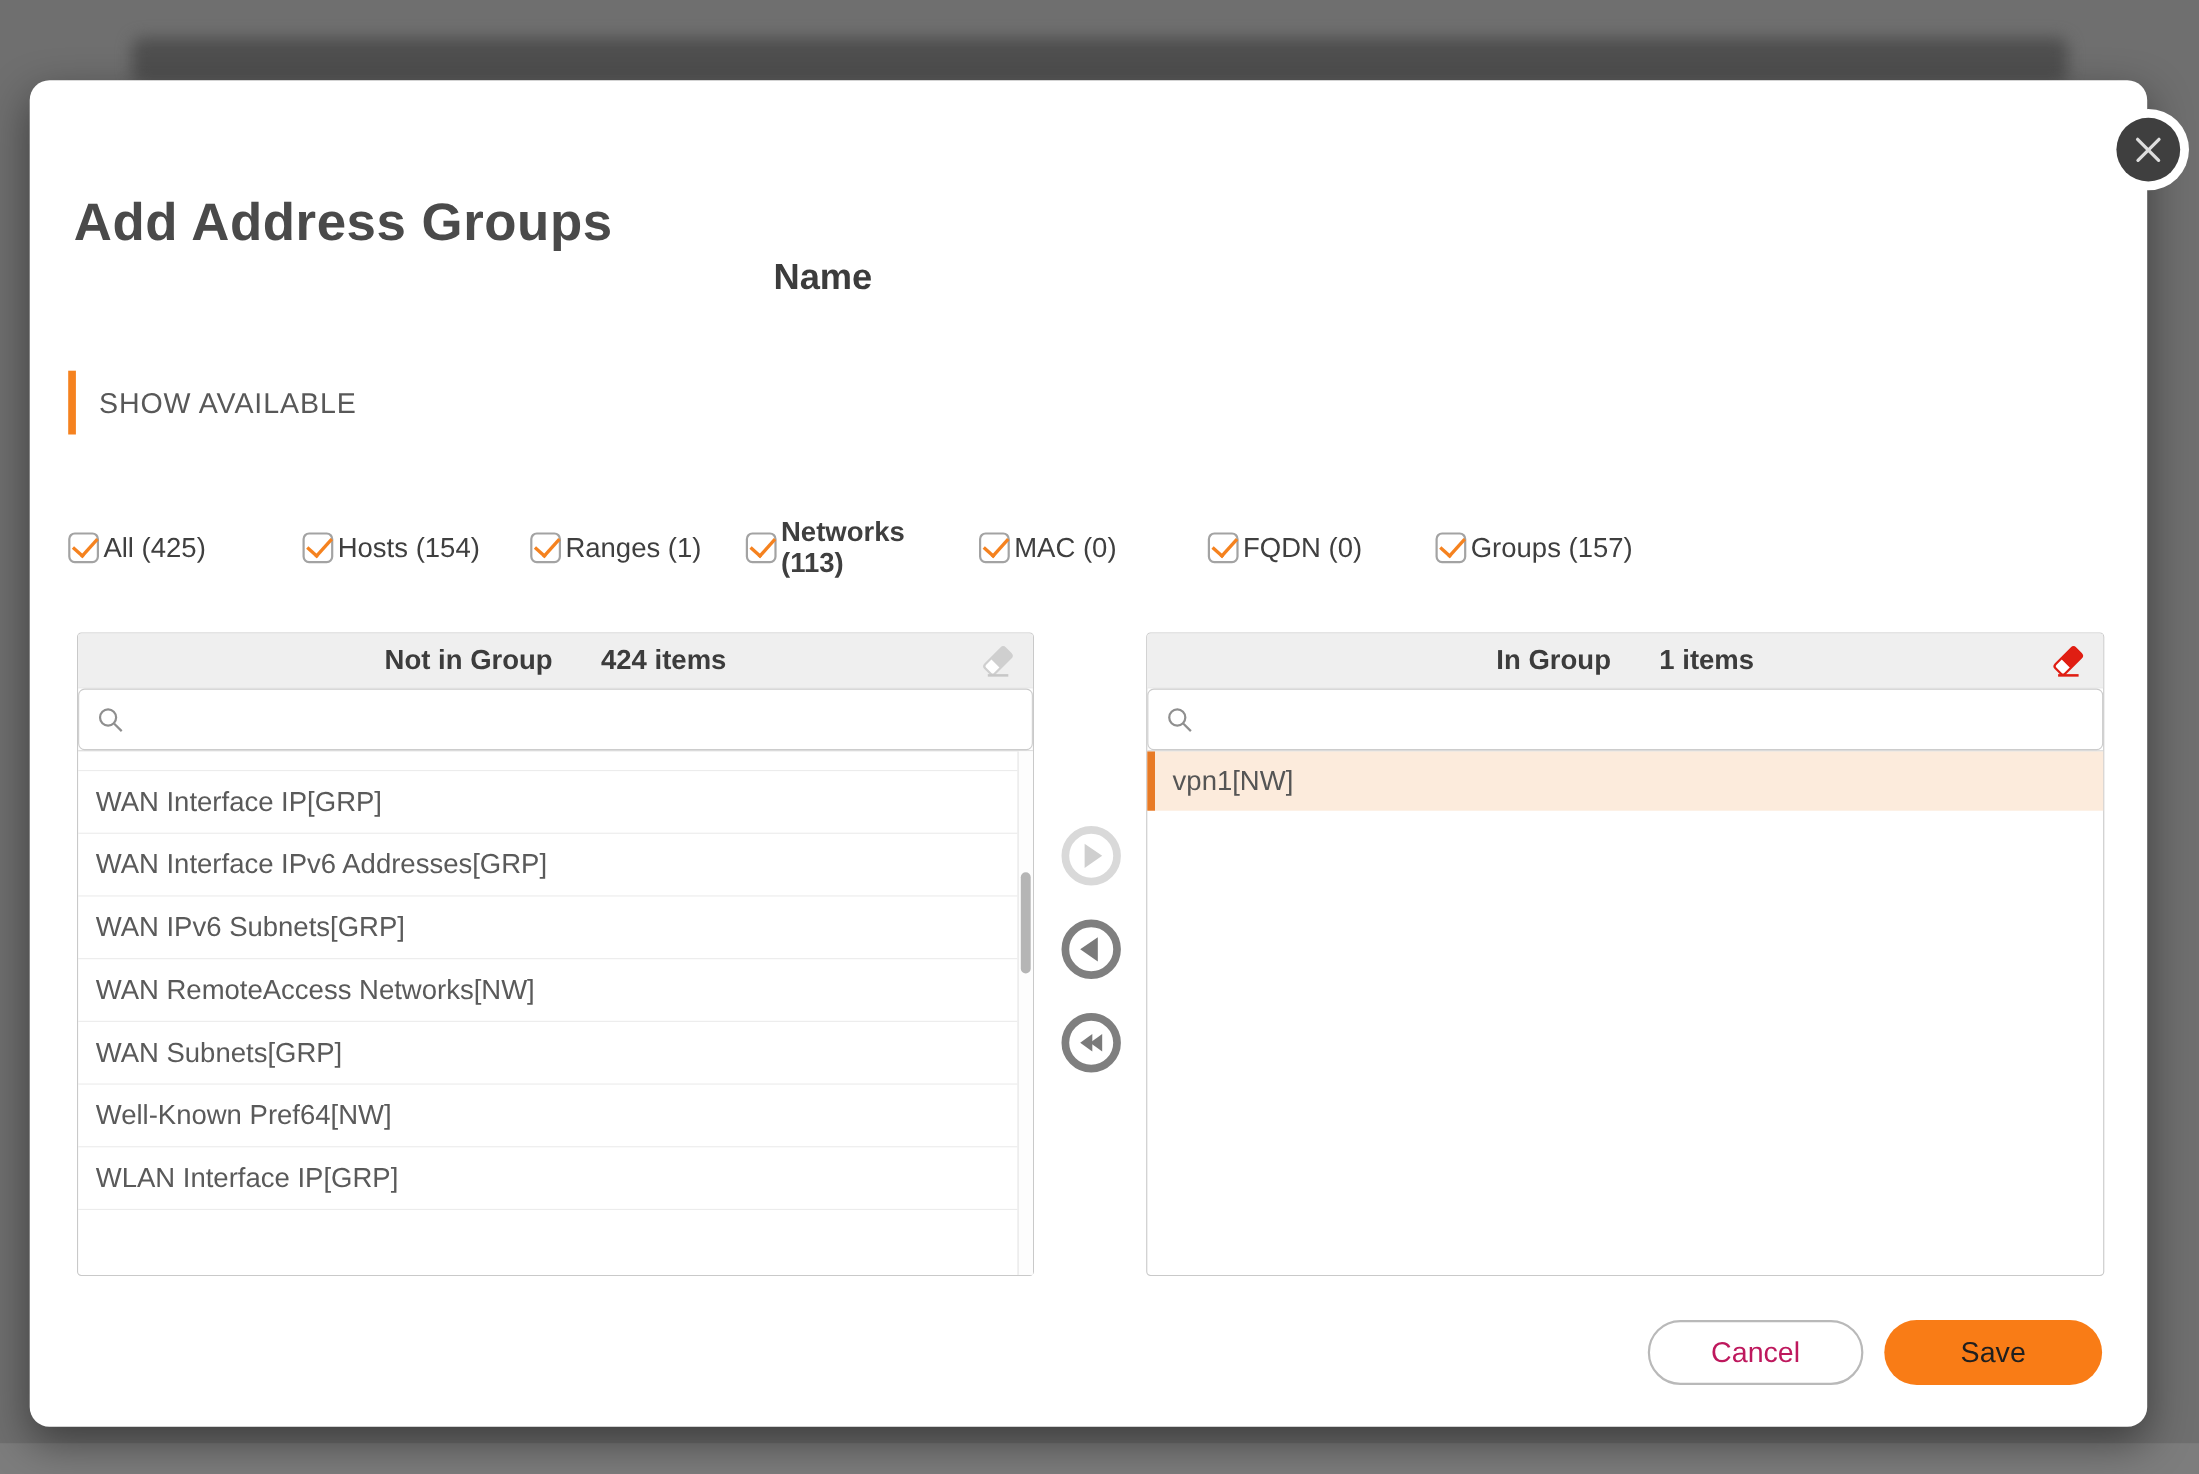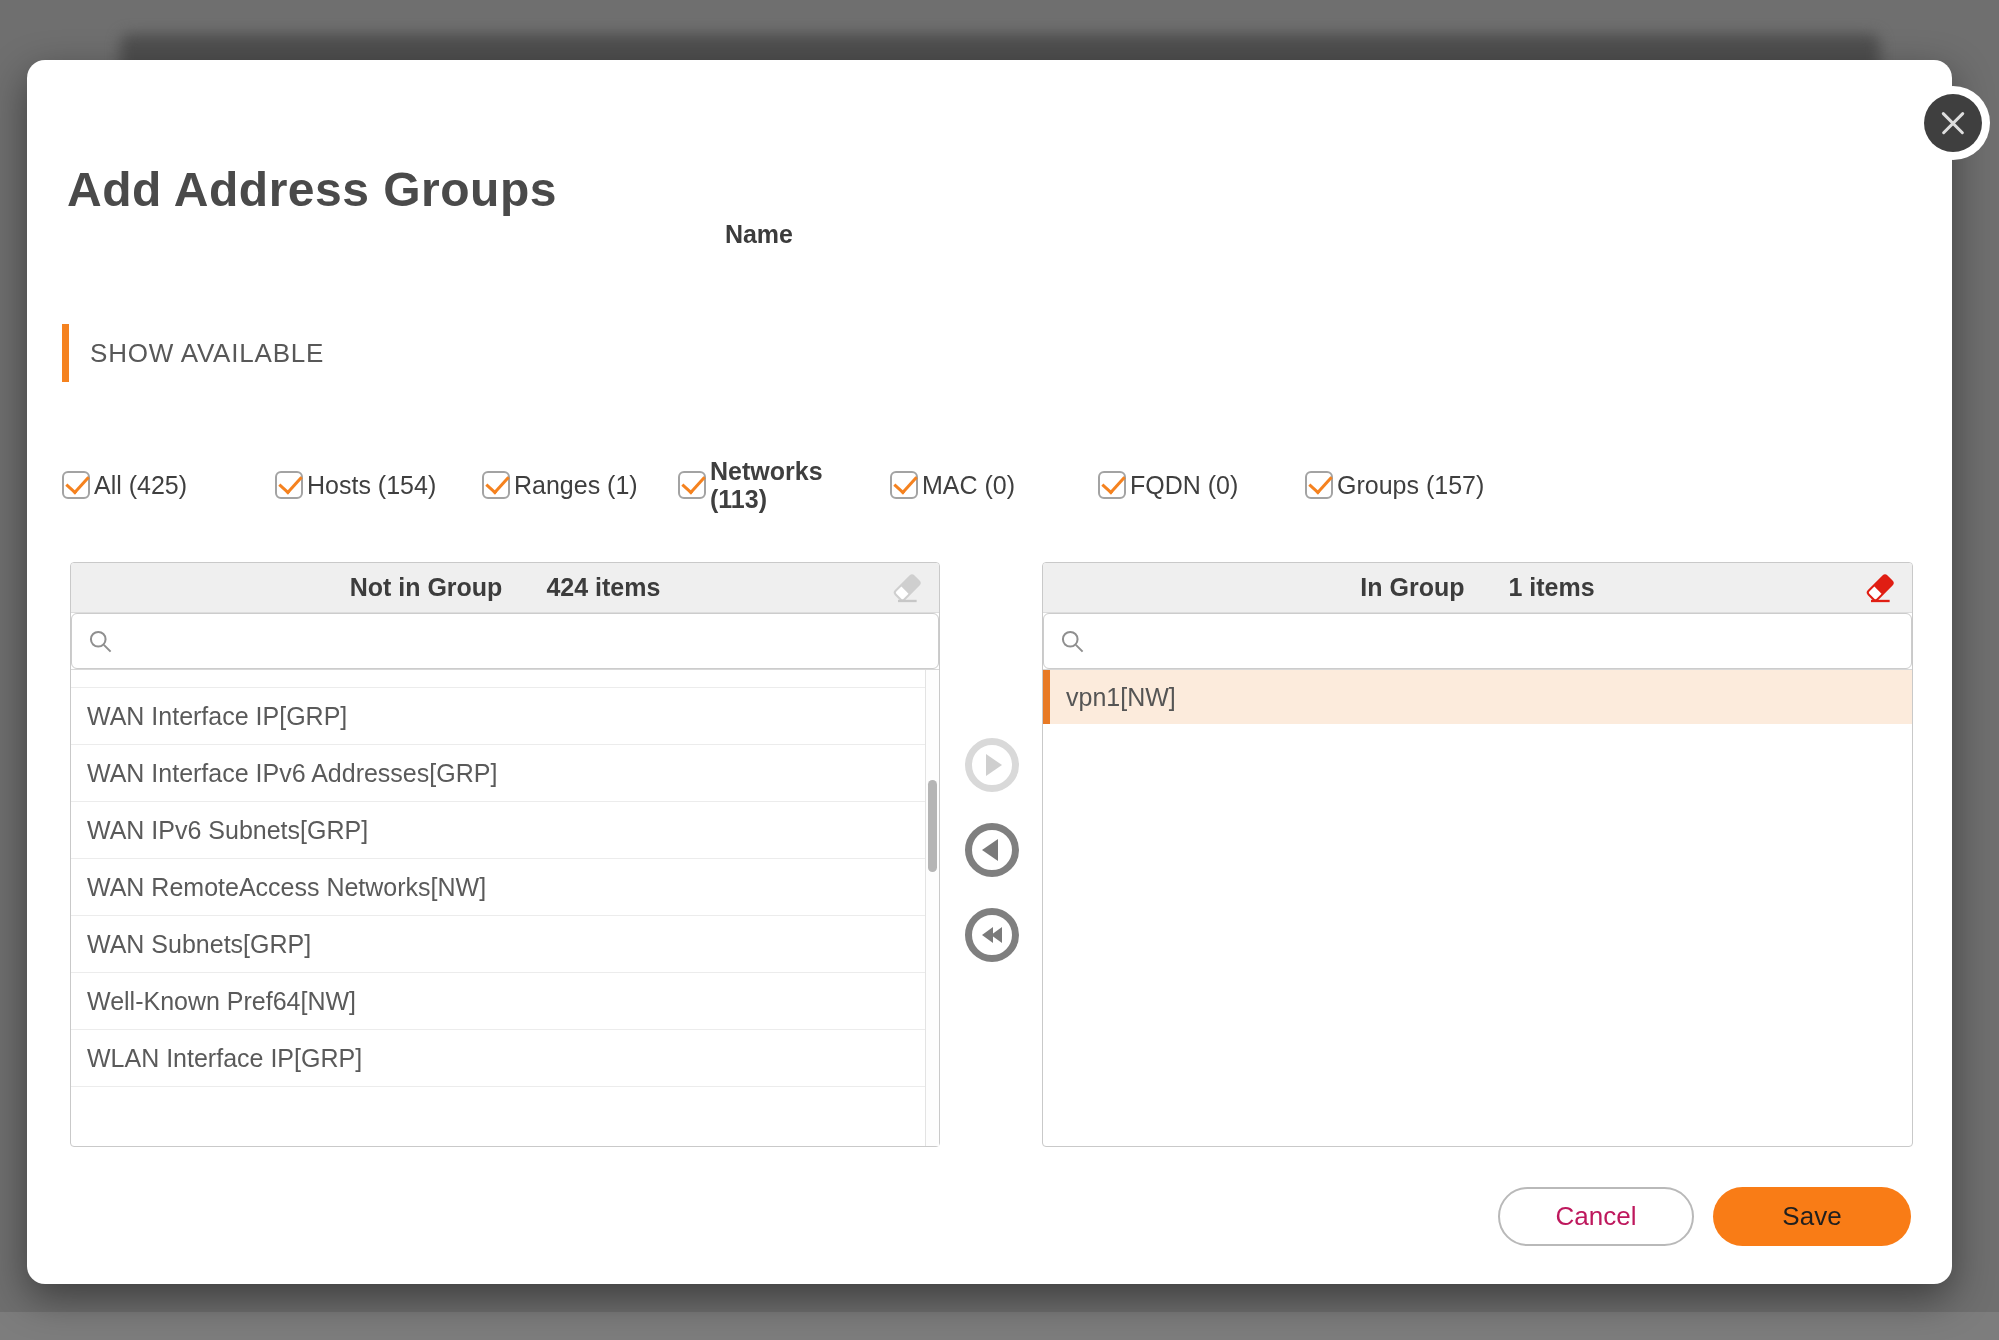--- a/index.html
+++ b/index.html
@@ -1,33 +1,33 @@
 <!DOCTYPE html>
 <html><head>
 <meta charset="utf-8">
 <style>
   html,body{margin:0;padding:0;background:#6f6f6f;}
   *{box-sizing:border-box;font-family:"Liberation Sans",sans-serif;}
   .stage{position:relative;width:1999px;height:1340px;background:#6f6f6f;overflow:hidden;margin:0 auto;}
   .bg-blur-bar{position:absolute;left:120px;top:34px;width:1760px;height:42px;background:#4f4f4f;filter:blur(7px);border-radius:10px;}
   .bg-bottom-band{position:absolute;left:0;top:1312px;width:100%;height:28px;background:rgba(255,255,255,.10);}
 
-  .modal{position:absolute;left:27px;top:60px;width:1925px;height:1224px;background:#ffffff;border-radius:18px;
+  .modal{position:absolute;left:27px;top:73px;width:1925px;height:1224px;background:#ffffff;border-radius:18px;
          box-shadow:0 14px 40px rgba(0,0,0,.45);z-index:1;}
 
   
   .close-ring{position:absolute;left:1889px;top:26px;width:74px;height:74px;border-radius:50%;background:#ffffff;display:flex;align-items:center;justify-content:center;cursor:pointer;}
   .close-btn{width:58px;height:58px;border-radius:50%;background:#3f3f3f;position:relative;}
   .close-btn i{position:absolute;left:50%;top:50%;width:30px;height:2.5px;background:#dedede;border-radius:2px;}
   .close-btn i.a{transform:translate(-50%,-50%) rotate(45deg);}
   .close-btn i.b{transform:translate(-50%,-50%) rotate(-45deg);}
 
   .dlg-title{position:absolute;left:40px;top:102px;font-size:48px;font-weight:600;color:#4a4a4a;letter-spacing:.5px;}
 
-  .name-label{position:absolute;left:660px;top:160px;width:106px;text-align:right;font-size:25px;font-weight:700;color:#3c3c3c;}
+  .name-label{position:absolute;left:660px;top:160px;width:106px;text-align:right;font-size:33px;font-weight:700;color:#3c3c3c;}
   .name-input{position:absolute;left:805px;top:147px;width:332px;height:56px;border:1px solid #c7c7c7;border-radius:6px;
               font-size:25px;color:#3f3f3f;padding:0 18px;outline:none;}
 
   .section-bar{position:absolute;left:35px;top:264px;width:7px;height:58px;background:#f5821f;}
   .section-label{position:absolute;left:63px;top:278px;font-size:26px;color:#585858;letter-spacing:.8px;}
 
   
   .filter{position:absolute;display:flex;align-items:center;gap:4px;cursor:pointer;}
   .filter .box{width:28px;height:28px;border:2px solid #a3a3a3;border-radius:6px;background:#fff;position:relative;flex:0 0 28px;}
   .filter .box::after{content:"";position:absolute;left:7px;top:-2px;width:10px;height:19px;

